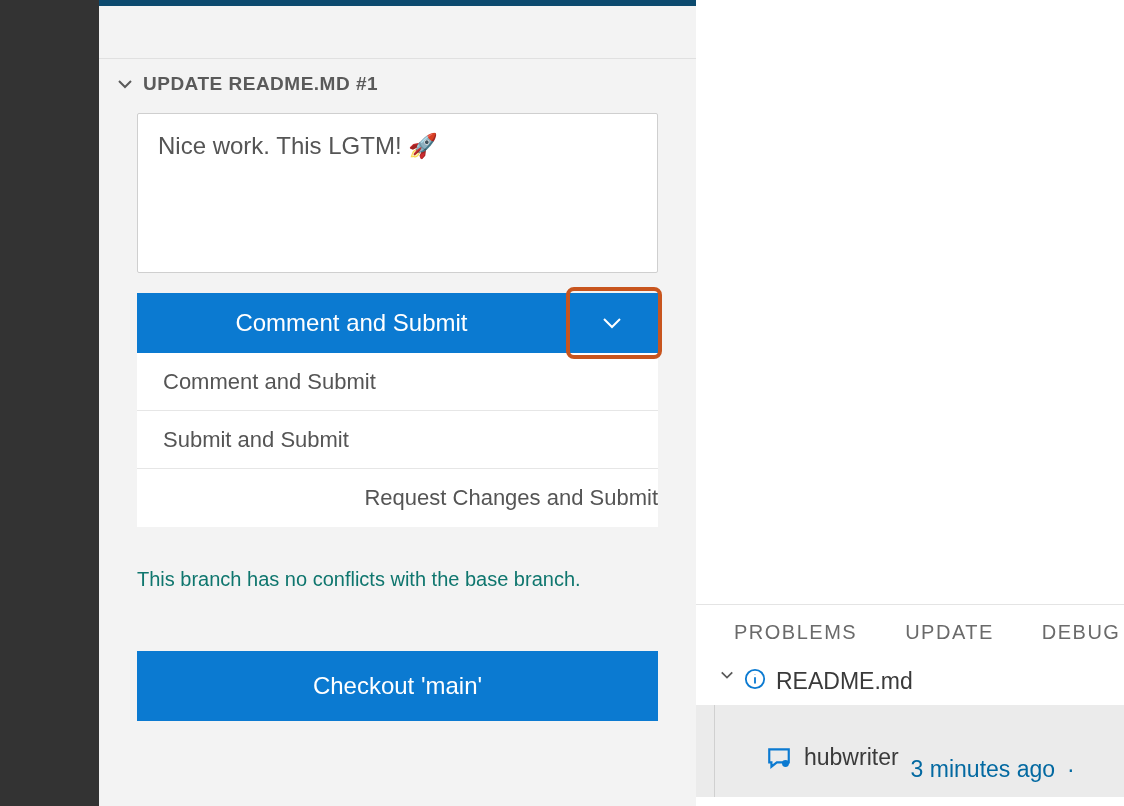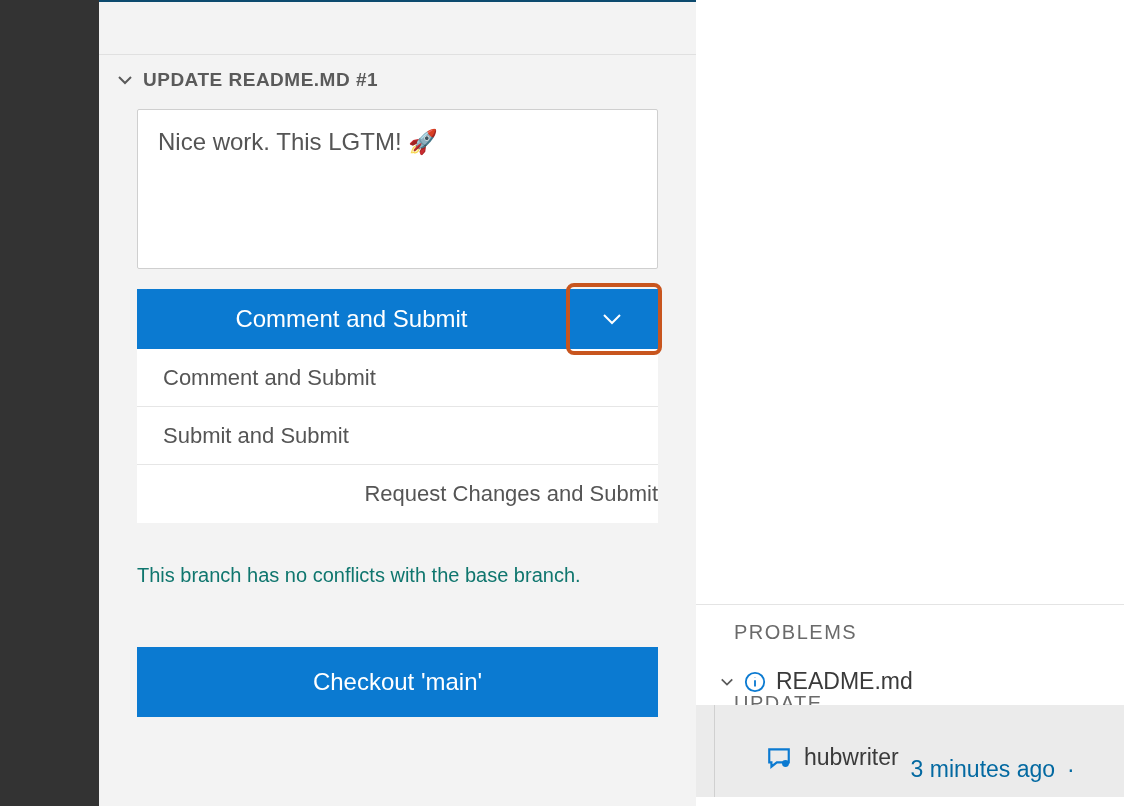--- a/index.html
+++ b/index.html
@@ -18,21 +18,21 @@
       width: 99px;
       height: 806px;
       background: #333333;
     }
     .sidebar {
       position: absolute;
       left: 99px; top: 0;
       width: 597px;
       height: 806px;
       background: #f3f3f3;
-      border-top: 2px solid #0c4a6e;
+      border-top: 6px solid #0c4a6e;
     }
     .sidebar-inner {
       border-top: 1px solid #e0e0e0;
       margin-top: 52px;
     }
     .pr-header {
       display: flex;
       align-items: center;
       gap: 10px;
       padding: 14px 14px 0 18px;
@@ -142,31 +142,30 @@
       position: absolute;
       left: 0; top: 604px;
       width: 100%;
       border-top: 1px solid #e4e4e4;
       padding: 16px 0 14px 38px;
       display: flex;
       gap: 48px;
       font-size: 20px;
       letter-spacing: 1.5px;
       color: #6a6a6a;
-      flex-direction: column;
     }
     .panel-tabs span { cursor: pointer; }
     .panel-body {
       position: absolute;
       left: 0; top: 662px;
       width: 100%;
     }
     .pb-row1 {
       display: flex;
-      align-items: center;
+      align-items: flex-start;
       gap: 10px;
       padding: 6px 0 0 24px;
       font-size: 23px;
       color: #3a3a3a;
     }
     .info-icon {
       width: 22px; height: 22px;
       stroke: #0b7ad1;
       stroke-width: 2;
       fill: none;

